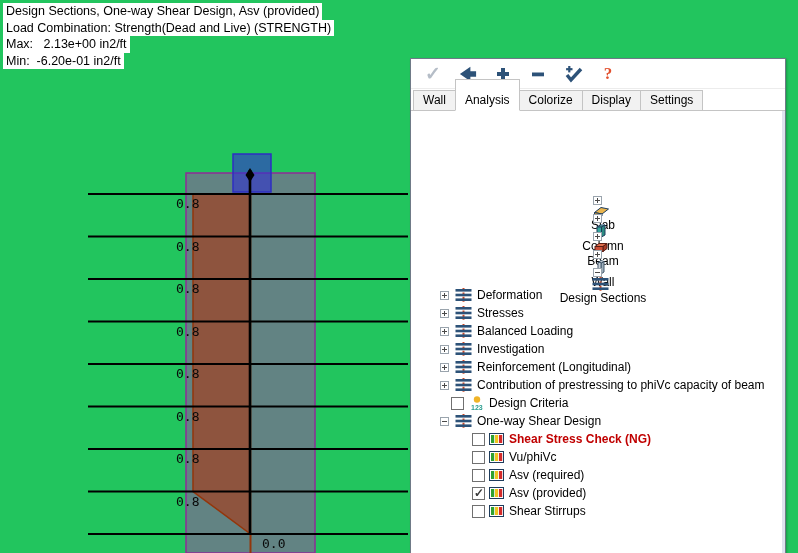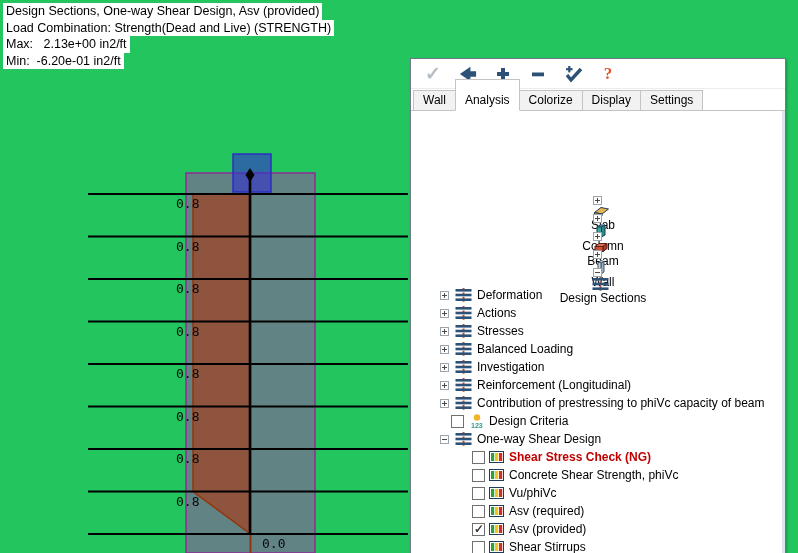--- a/index.html
+++ b/index.html
@@ -203,32 +203,20 @@
         <div class="trow ind1">
           <span class="expander plus"></span>
           <span class="ticon">
             <svg width="17" height="14" viewBox="0 0 17 14">
               <line x1="8.5" y1="0" x2="8.5" y2="14" stroke="#cc4a28" stroke-width="2" stroke-dasharray="2.6,1.8"></line>
               <rect x="0.5" y="1" width="16" height="2.6" fill="#2d5278"></rect>
               <rect x="0.5" y="5.7" width="16" height="2.6" fill="#2d5278"></rect>
               <rect x="0.5" y="10.4" width="16" height="2.6" fill="#2d5278"></rect>
             </svg>
           </span>
-          <span class="lbl">Actions</span>
-        </div>
-        <div class="trow ind1">
-          <span class="expander plus"></span>
-          <span class="ticon">
-            <svg width="17" height="14" viewBox="0 0 17 14">
-              <line x1="8.5" y1="0" x2="8.5" y2="14" stroke="#cc4a28" stroke-width="2" stroke-dasharray="2.6,1.8"></line>
-              <rect x="0.5" y="1" width="16" height="2.6" fill="#2d5278"></rect>
-              <rect x="0.5" y="5.7" width="16" height="2.6" fill="#2d5278"></rect>
-              <rect x="0.5" y="10.4" width="16" height="2.6" fill="#2d5278"></rect>
-            </svg>
-          </span>
           <span class="lbl">Stresses</span>
         </div>
         <div class="trow ind1">
           <span class="expander plus"></span>
           <span class="ticon">
             <svg width="17" height="14" viewBox="0 0 17 14">
               <line x1="8.5" y1="0" x2="8.5" y2="14" stroke="#cc4a28" stroke-width="2" stroke-dasharray="2.6,1.8"></line>
               <rect x="0.5" y="1" width="16" height="2.6" fill="#2d5278"></rect>
               <rect x="0.5" y="5.7" width="16" height="2.6" fill="#2d5278"></rect>
               <rect x="0.5" y="10.4" width="16" height="2.6" fill="#2d5278"></rect>
@@ -309,32 +297,20 @@
         <div class="trow ind2">
           <span class="cbox"></span>
           <span class="ticon">
             <svg width="15" height="12" viewBox="0 0 15 12">
               <rect x="0.5" y="0.5" width="14" height="11" fill="#fff" stroke="#1e3c5c" stroke-width="1"></rect>
               <rect x="2" y="2" width="3.2" height="8" fill="#2fa12f"></rect>
               <rect x="6" y="2" width="3.2" height="8" fill="#f0c420"></rect>
               <rect x="10" y="2" width="3.2" height="8" fill="#d42a2a"></rect>
             </svg>
           </span>
-          <span class="lbl">Concrete Shear Strength, phiVc</span>
-        </div>
-        <div class="trow ind2">
-          <span class="cbox"></span>
-          <span class="ticon">
-            <svg width="15" height="12" viewBox="0 0 15 12">
-              <rect x="0.5" y="0.5" width="14" height="11" fill="#fff" stroke="#1e3c5c" stroke-width="1"></rect>
-              <rect x="2" y="2" width="3.2" height="8" fill="#2fa12f"></rect>
-              <rect x="6" y="2" width="3.2" height="8" fill="#f0c420"></rect>
-              <rect x="10" y="2" width="3.2" height="8" fill="#d42a2a"></rect>
-            </svg>
-          </span>
           <span class="lbl">Vu/phiVc</span>
         </div>
         <div class="trow ind2">
           <span class="cbox"></span>
           <span class="ticon">
             <svg width="15" height="12" viewBox="0 0 15 12">
               <rect x="0.5" y="0.5" width="14" height="11" fill="#fff" stroke="#1e3c5c" stroke-width="1"></rect>
               <rect x="2" y="2" width="3.2" height="8" fill="#2fa12f"></rect>
               <rect x="6" y="2" width="3.2" height="8" fill="#f0c420"></rect>
               <rect x="10" y="2" width="3.2" height="8" fill="#d42a2a"></rect>

